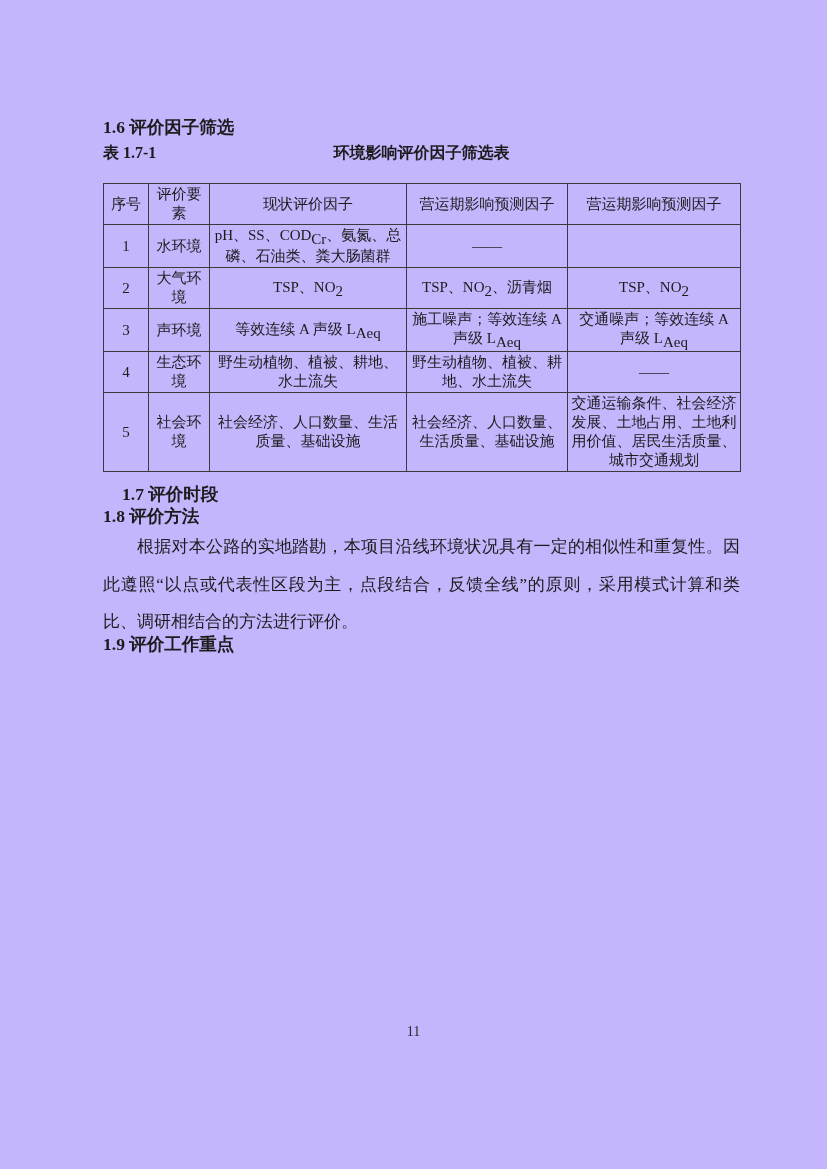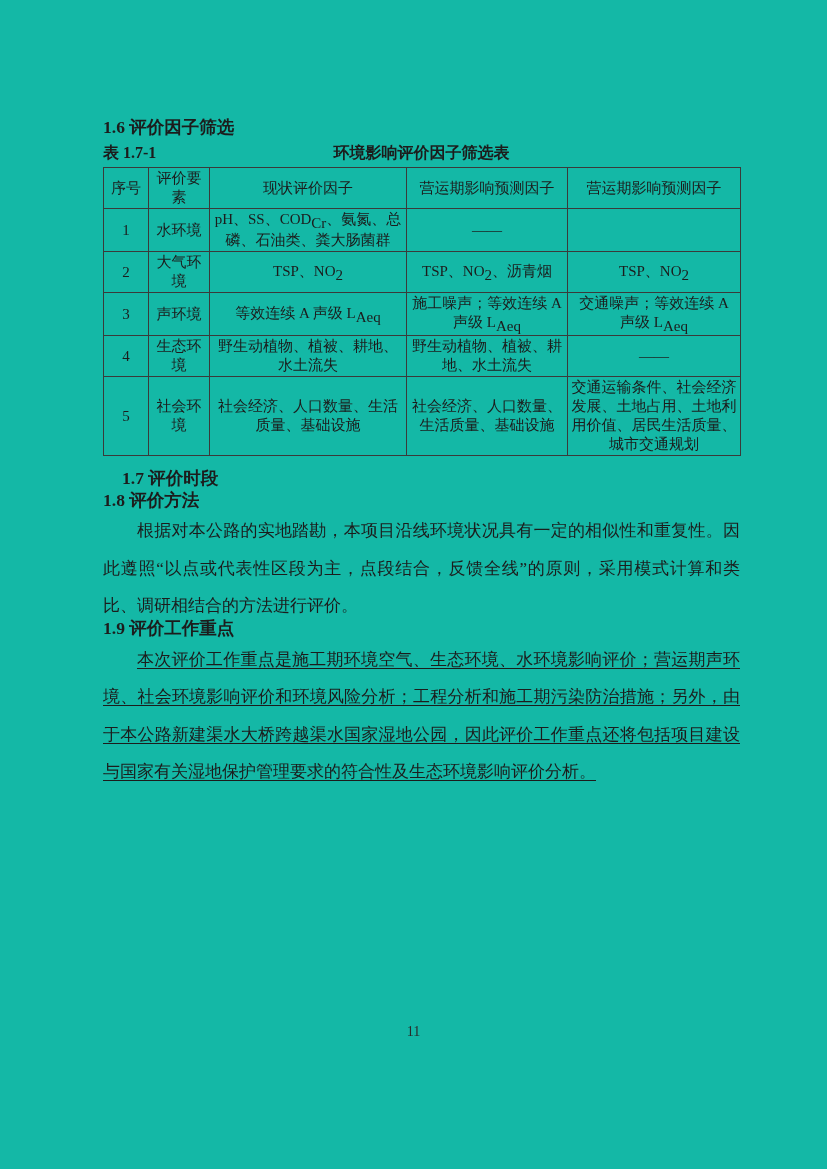--- a/index.html
+++ b/index.html
@@ -2,21 +2,21 @@
 <html><head>
 <meta charset="utf-8">
 <style>
   * { margin: 0; padding: 0; box-sizing: border-box; }
   html, body { background: #e8e8e8; }
   .page {
     position: relative;
     width: 827px;
     height: 1169px;
     margin: 0 auto;
-    background: #14b8a6;
+    background: #c4b5fd;
     font-family: "Liberation Serif", "DejaVu Serif", serif;
     color: #1c1c1c;
     overflow: hidden;
   }
   .content {
     position: absolute;
     left: 103px;
     top: 116px;
     width: 637px;
   }
@@ -41,21 +41,21 @@
   .table-caption {
     position: relative;
     margin-top: 4px;
     line-height: 22px;
     text-align: center;
     font-weight: bold;
     font-size: 16px;
   }
   .caption-label { position: absolute; left: 0; top: 0; }
   .factor-table {
-    margin-top: 3px;
+    margin-top: 19px;
     border-collapse: collapse;
     table-layout: fixed;
     width: 637px;
     font-size: 15px;
   }
   .factor-table col.c0 { width: 45px; }
   .factor-table col.c1 { width: 61px; }
   .factor-table col.c2 { width: 197px; }
   .factor-table col.c3 { width: 161px; }
   .factor-table col.c4 { width: 173px; }
@@ -154,18 +154,17 @@
         </tr>
       </tbody>
     </table>
 
     <h2 class="sec-heading m-h17">1.7 评价时段</h2>
 
     <h2 class="sec-heading m-h18">1.8 评价方法</h2>
     <p class="body-par m-p18">根据对本公路的实地踏勘，本项目沿线环境状况具有一定的相似性和重复性。因此遵照“以点或代表性区段为主，点段结合，反馈全线”的原则，采用模式计算和类比、调研相结合的方法进行评价。</p>
 
     <h2 class="sec-heading m-h19">1.9 评价工作重点</h2>
-    <p class="body-par underlined m-p19">本次评价工作重点是施工期环境空气、生态环境、水环境影响评价；营运期声环境、社会环境影响评价和环境风险分析；工程分析和施工期污染防治措施；另外，由于本公路新建渠水大桥跨越渠水国家湿地公园，因此评价工作重点还将包括项目建设与国家有关湿地保护管理要求的符合性及生态环境影响评价分析。</p>
 
   </div>
 
   <div class="page-number">11</div>
 </div>
 
 </body></html>

